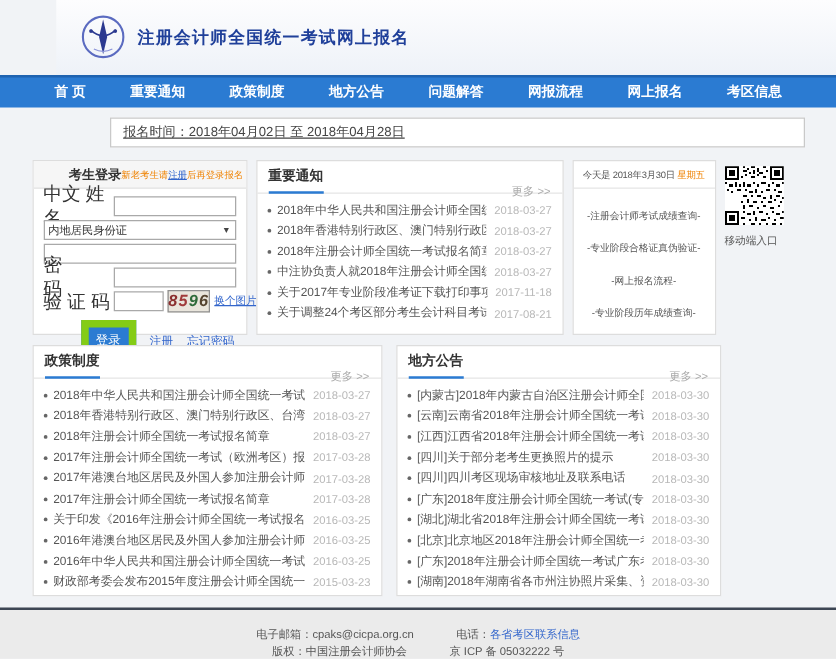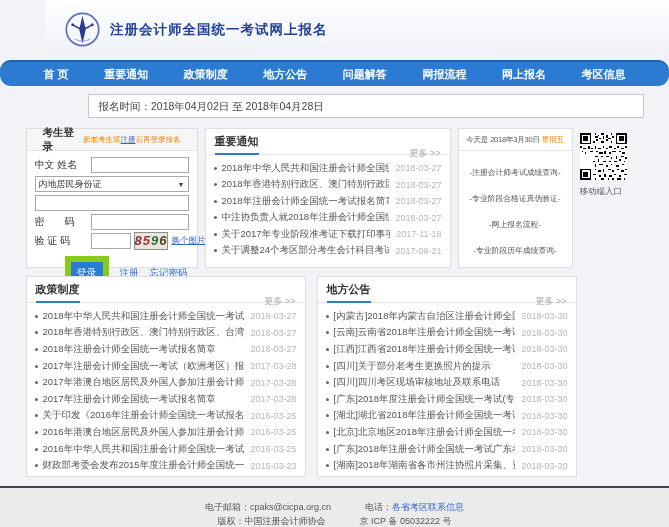--- a/index.html
+++ b/index.html
@@ -2,39 +2,39 @@
 <html><head>
 <meta charset="utf-8">
 <style>
   html,body{margin:0;padding:0;}
   body{width:669px;height:527px;overflow:hidden;background:#f1f3f6;
        font-family:"Liberation Sans","DejaVu Sans",sans-serif;-webkit-font-smoothing:antialiased;}
   .topbar{height:60px;background:linear-gradient(180deg,#fdfdfe 0%,#eef2f8 100%);margin-left:45px;}
   .brand{width:618px;margin:0 auto;display:flex;align-items:center;gap:9px;padding-top:11px;padding-left:16px;box-sizing:border-box;}
   .logo{width:37px;height:37px;flex-shrink:0;}
   .brand-title{font-size:13.5px;font-weight:bold;color:#20409a;letter-spacing:1px;}
-  .navbar{height:24px;background:#2b7bd2;border-top:2px solid #1f63b0;border-radius:11px;}
+  .navbar{height:24px;background:#2b7bd2;border-top:2px solid #1f63b0;}
   .nav-inner{width:590px;margin:0 auto;display:flex;justify-content:space-between;}
   .nav-item{color:#fff;font-size:11px;font-weight:bold;line-height:24px;cursor:pointer;padding:0 4px;}
   .content{width:618px;margin:0 auto;}
   .regbox{margin:8px 0 10px 62px;height:22px;border:1px solid #c9c9c9;background:#fff;line-height:22px;
-          padding-left:10px;font-size:10.5px;color:#444;}
+          padding-left:10px;font-size:10.5px;color:#444;text-decoration:underline;}
   .panel{background:#fff;border:1px solid #ddd;box-sizing:border-box;}
   .row1{display:flex;gap:7px;margin-top:7px;height:140px;}
   .row2{display:flex;gap:11px;margin-top:8px;height:201px;}
   
   .login-panel{width:172px;flex-shrink:0;}
   .login-head{height:21px;background:#f6f6f6;border-bottom:1px solid #e2e2e2;display:flex;align-items:center;
-              justify-content:flex-end;padding:0 16px;}
+              justify-content:flex-end;padding:0 2px;}
   .login-title{font-size:10.5px;font-weight:bold;color:#333;}
   .login-notice{font-size:7.5px;color:#ef8200;white-space:nowrap;}
   .login-notice .reg-link{color:#3366cc;text-decoration:underline;cursor:pointer;}
   .login-body{padding:6px 8px 0 8px;}
   .field-row{display:flex;align-items:center;margin-bottom:3px;height:16px;}
-  .field-label{width:56px;font-size:10px;color:#333;flex-shrink:0;}
+  .field-label{width:56px;font-size:15px;color:#333;flex-shrink:0;}
   .field-input{flex:1;height:14px;border:1px solid #a9a9a9;background:#fff;font-size:10px;padding:0 2px;min-width:0;outline:none;}
   .select-box{flex:1;height:16px;border:1px solid #a9a9a9;background:#fff;display:flex;align-items:center;
               justify-content:space-between;font-size:9px;color:#333;padding:0 3px;cursor:pointer;box-sizing:border-box;}
   .select-arrow{font-size:7px;color:#444;}
   .captcha-input{flex:0 0 34px;}
   .captcha-img{width:44px;height:16px;margin-left:3px;border:1px solid #8f8f8f;background:#e9e5dc;
                display:flex;align-items:center;justify-content:center;font-weight:bold;font-size:13px;
                font-style:italic;letter-spacing:1px;cursor:pointer;line-height:16px;}
   .captcha-img span:nth-child(1){color:#8b2f2f;}
   .captcha-img span:nth-child(2){color:#a03a3a;}

